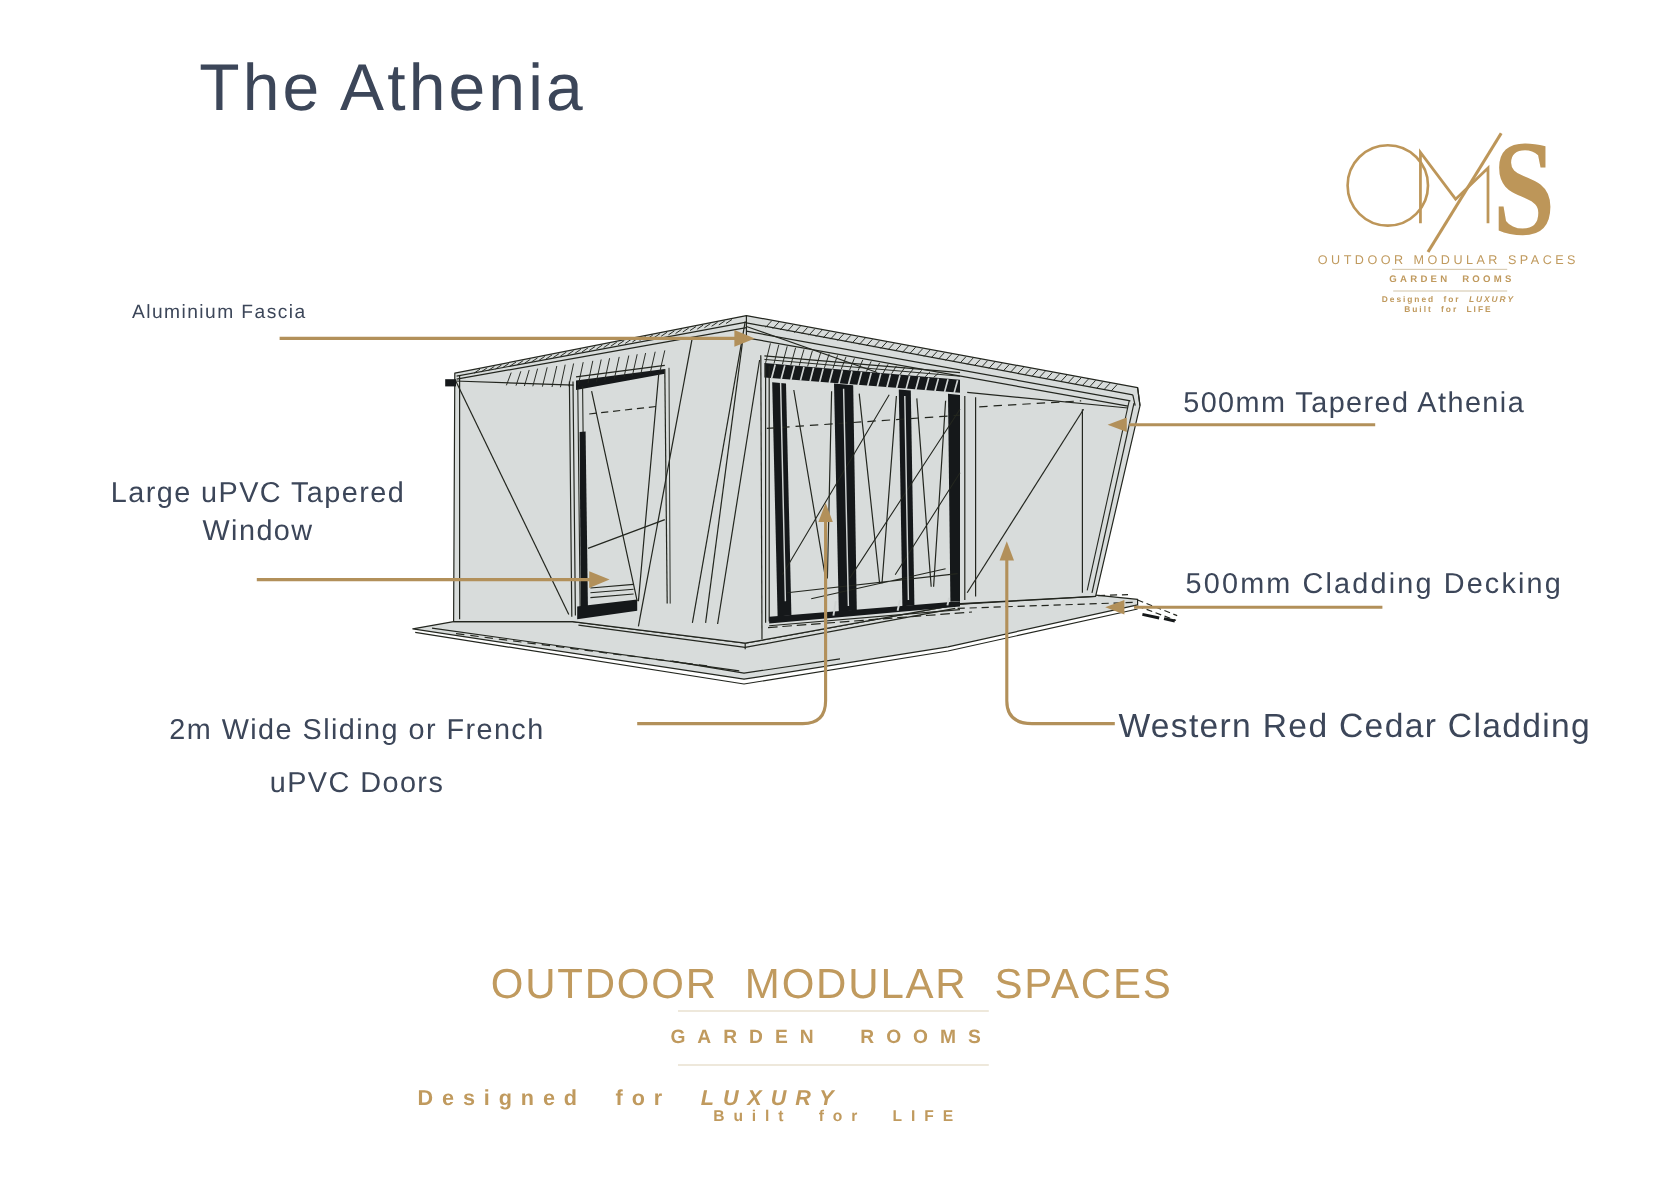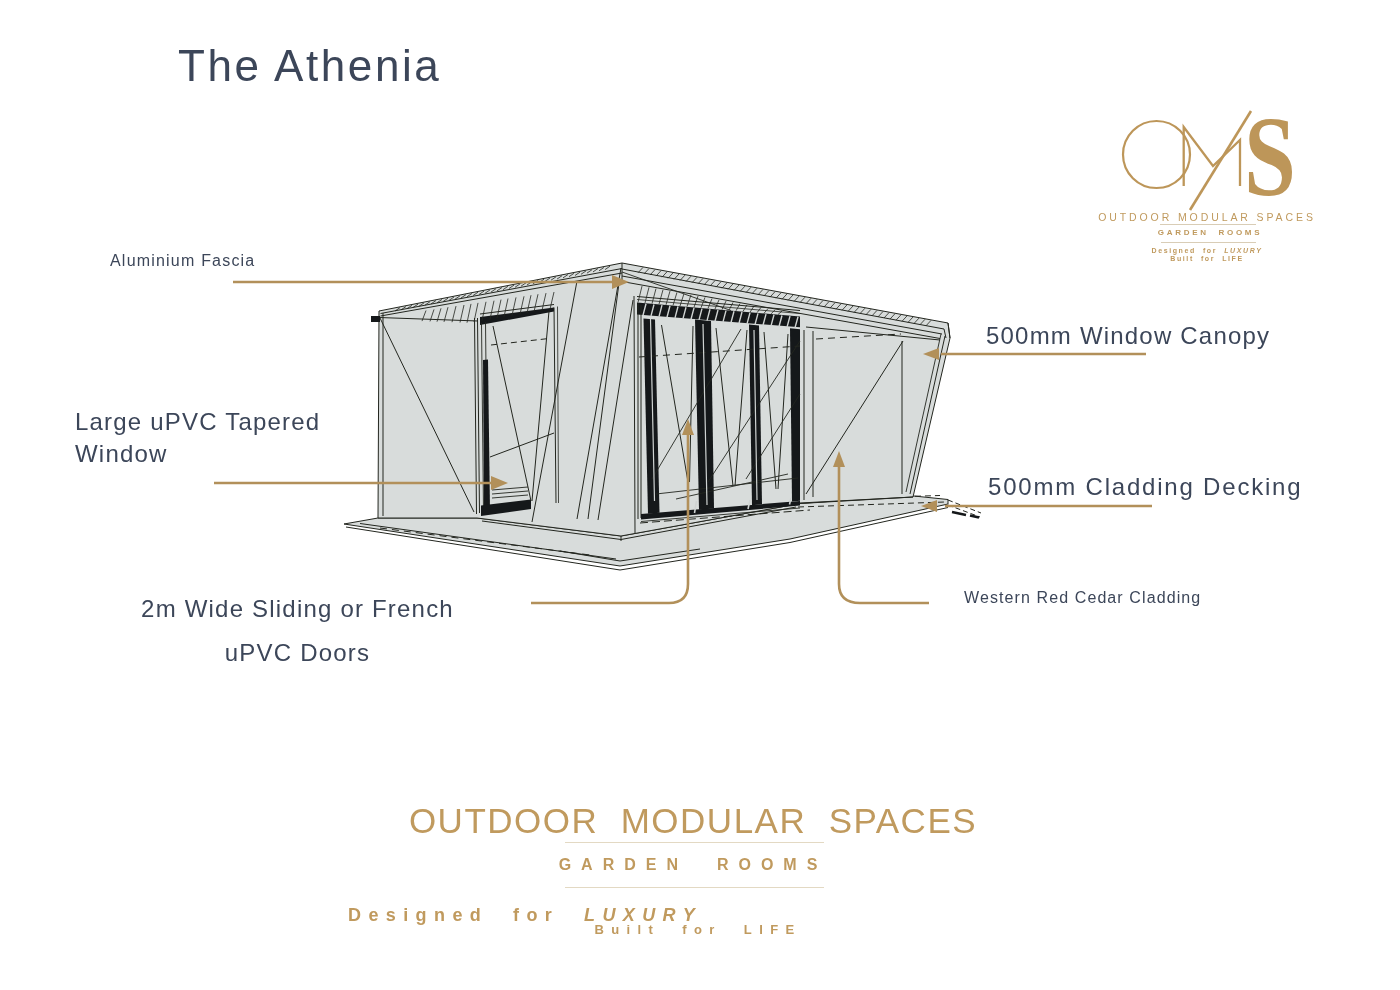--- a/index.html
+++ b/index.html
@@ -6,21 +6,21 @@
   #page{position:relative;width:1400px;height:990px;background:#fff;overflow:hidden;
         font-family:"Liberation Sans",sans-serif;}
   .dk{color:#3c4659;}
   .gold{color:#c09a5e;}
   .abs{position:absolute;}
 </style>
 </head>
 <body>
 <div id="page">
 
-  <div class="abs dk" id="title" style="left:178px;top:41px;font-size:44px;letter-spacing:2.6px;">The Athenia</div>
+  <div class="abs dk" id="title" style="left:166px;top:41px;font-size:55px;letter-spacing:2.6px;">The Athenia</div>
 
   <svg class="abs" width="1400" height="990" viewBox="0 0 1400 990" style="left:0;top:0;">
 
     <g fill="none" stroke="#23261f" stroke-width="1" stroke-linejoin="round">
 
       <polygon points="344,524 620,566 790,539 948,504 948,499.5 909,495.5 800,503.5 621,536 477,518 378,518" fill="#d8dcdb"></polygon>
       <path d="M346,527 L620,570 L790,542.5 L948,507.5"></path>
       <path d="M360,523.5 L616,559"></path>
       <path d="M380,528 L590,555" stroke-dasharray="7,5"></path>
       <path d="M795,500 L940,495.5" stroke-dasharray="6,4"></path>
@@ -128,25 +128,25 @@
 
     <g stroke="#bd9659" fill="none">
       <circle cx="1156.5" cy="154.5" r="33.5" stroke-width="2.2"></circle>
       <path d="M1183.7,186 L1183.7,127 L1213,166 L1240,140 L1240,186" stroke-width="2.3"></path>
       <path d="M1251,111 L1190,210" stroke-width="2.6"></path>
     </g>
     <text x="0" y="0" transform="translate(1270,195) scale(0.82,1)" text-anchor="middle" font-family="Liberation Serif" font-weight="bold" font-size="114" fill="#bd9659">S</text>
   </svg>
 
   <div class="abs dk" style="left:110px;top:252px;font-size:16px;letter-spacing:1.2px;">Aluminium Fascia</div>
-  <div class="abs dk" style="left:75px;top:406px;width:280px;font-size:24px;letter-spacing:1.2px;line-height:32px;">Large uPVC Tapered<br>Window</div>
-  <div class="abs dk" style="left:986px;top:322px;font-size:24px;letter-spacing:1.2px;">500mm Window Canopy</div>
+  <div class="abs dk" style="left:75px;top:395px;width:280px;text-align:center;font-size:24px;letter-spacing:1.2px;line-height:32px;">Large uPVC Tapered<br>Window</div>
+  <div class="abs dk" style="left:986px;top:322px;font-size:24px;letter-spacing:1.2px;">500mm Tapered Athenia</div>
   <div class="abs dk" style="left:988px;top:473px;font-size:24px;letter-spacing:1.8px;">500mm Cladding Decking</div>
   <div class="abs dk" style="left:140px;top:587px;width:315px;text-align:center;font-size:24px;letter-spacing:1.2px;line-height:44px;">2m Wide Sliding or French<br>uPVC Doors</div>
-  <div class="abs dk" style="left:932px;top:589px;font-size:16px;letter-spacing:1.1px;margin-left:32px;">Western Red Cedar Cladding</div>
+  <div class="abs dk" style="left:932px;top:589px;font-size:28px;letter-spacing:1.1px;">Western Red Cedar Cladding</div>
 
   <div class="abs gold" style="left:1057px;top:211px;width:300px;text-align:center;font-size:10.5px;letter-spacing:2.9px;">OUTDOOR&nbsp;MODULAR&nbsp;SPACES</div>
   <div class="abs" style="left:1160px;top:224px;width:96px;height:1px;background:#d9cdb6;"></div>
   <div class="abs gold" style="left:1060px;top:228px;width:300px;text-align:center;font-size:8px;font-weight:bold;letter-spacing:2.7px;">GARDEN&nbsp;&nbsp;ROOMS</div>
   <div class="abs" style="left:1161px;top:242px;width:95px;height:1px;background:#d9cdb6;"></div>
   <div class="abs gold" style="left:1057px;top:247px;width:300px;text-align:center;font-size:7px;font-weight:bold;letter-spacing:1.6px;">Designed&nbsp; for&nbsp; <i>LUXURY</i></div>
   <div class="abs gold" style="left:1057px;top:254.5px;width:300px;text-align:center;font-size:7px;font-weight:bold;letter-spacing:1.6px;">Built&nbsp; for&nbsp; LIFE</div>
 
   <div class="abs gold" style="left:343px;top:801px;width:700px;text-align:center;font-size:35px;letter-spacing:1.5px;">OUTDOOR&nbsp; MODULAR&nbsp; SPACES</div>
   <div class="abs" style="left:565px;top:842px;width:259px;height:1px;background:#e3d9c3;"></div>

